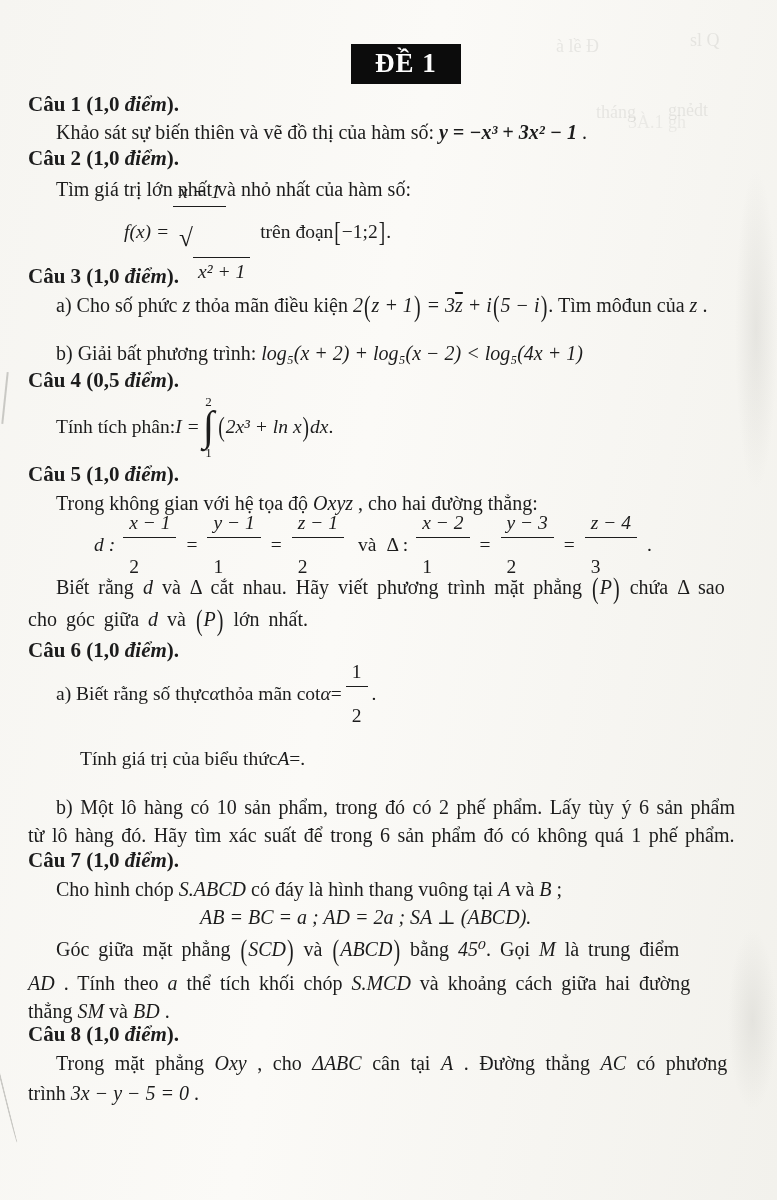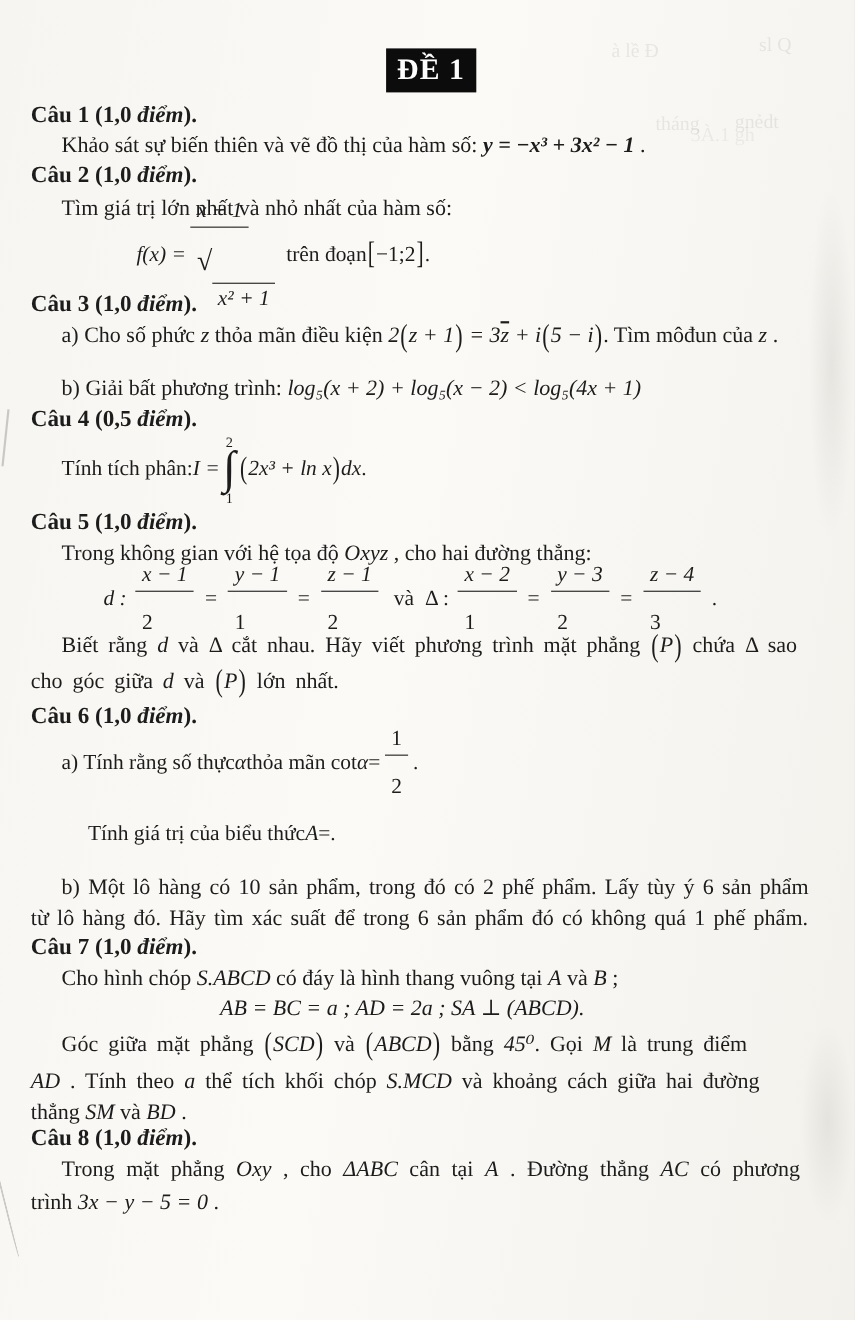--- a/index.html
+++ b/index.html
@@ -1,20 +1,20 @@
 <!DOCTYPE html>
 <html><head>
 <meta charset="utf-8">
 <style>
   html,body{margin:0;padding:0;background:#e9e9e7;}
   .page{position:relative;width:777px;height:1200px;overflow:hidden;
         background:linear-gradient(100deg,#f6f5f1 0%,#fbfaf7 45%,#f2f1ec 100%);
         font-family:"Liberation Serif","DejaVu Serif",serif;color:#1c1c1c;}
   .badge{position:absolute;left:351px;top:44px;background:#0c0c0c;color:#fdfdfd;
-         font-weight:700;font-size:27px;line-height:1.2;padding:3px 10px 5px;letter-spacing:1px;}
+         font-weight:700;font-size:27px;line-height:1.2;padding:3px 24px 5px;letter-spacing:1px;}
   .heading{position:absolute;white-space:nowrap;font-weight:700;font-size:21px;}
   .heading .it{font-style:italic;}
   .line{position:absolute;white-space:nowrap;font-size:20px;line-height:1.35;text-align:center;}
   .row{position:absolute;display:flex;align-items:center;white-space:nowrap;font-size:19.5px;}
   .math{font-style:italic;}
   .mathb{font-style:italic;font-weight:600;}
   .plain{font-style:normal;}
   .frac{display:inline-flex;flex-direction:column;align-items:flex-start;vertical-align:middle;margin:0 4px;line-height:1.25;gap:16px;}
   .frac .num{padding:0 6px 1px;border-bottom:1.7px solid #1c1c1c;}
   .frac .den{padding:1px 6px 0;}
@@ -128,21 +128,21 @@
         <span class="num math">z − 4</span>
         <span class="den plain">3</span>
       </span>
       <span style="margin-left:6px">.</span>
     </div>
   <div class="line ws4" style="left:28px;top:606px"><span>cho góc giữa </span><span class="math">d</span><span> và </span><span class="tall">(</span><span class="math">P</span><span class="tall">)</span><span> lớn nhất.</span></div>
   <div class="line ws4" style="left:56px;top:574px"><span>Biết rằng </span><span class="math">d</span><span> và Δ cắt nhau. Hãy viết phương trình mặt phẳng </span><span class="tall">(</span><span class="math">P</span><span class="tall">)</span><span> chứa Δ sao</span></div>
 
   <div class="heading" style="left:28px;top:638px"><span>Câu 6 (1,0 </span><span class="it">điểm</span><span>).</span></div>
   <div class="row" style="left:56px;top:666px;height:56px">
-      <span class="plain">a) Tính rằng số thực </span>
+      <span class="plain">a) Biết rằng số thực </span>
       <span class="math">α</span>
       <span class="plain"> thỏa mãn cot </span>
       <span class="math">α</span>
       <span class="plain"> = </span>
       <span class="frac">
         <span class="num plain">1</span>
         <span class="den plain">2</span>
       </span>
       <span>.</span>
     </div>

